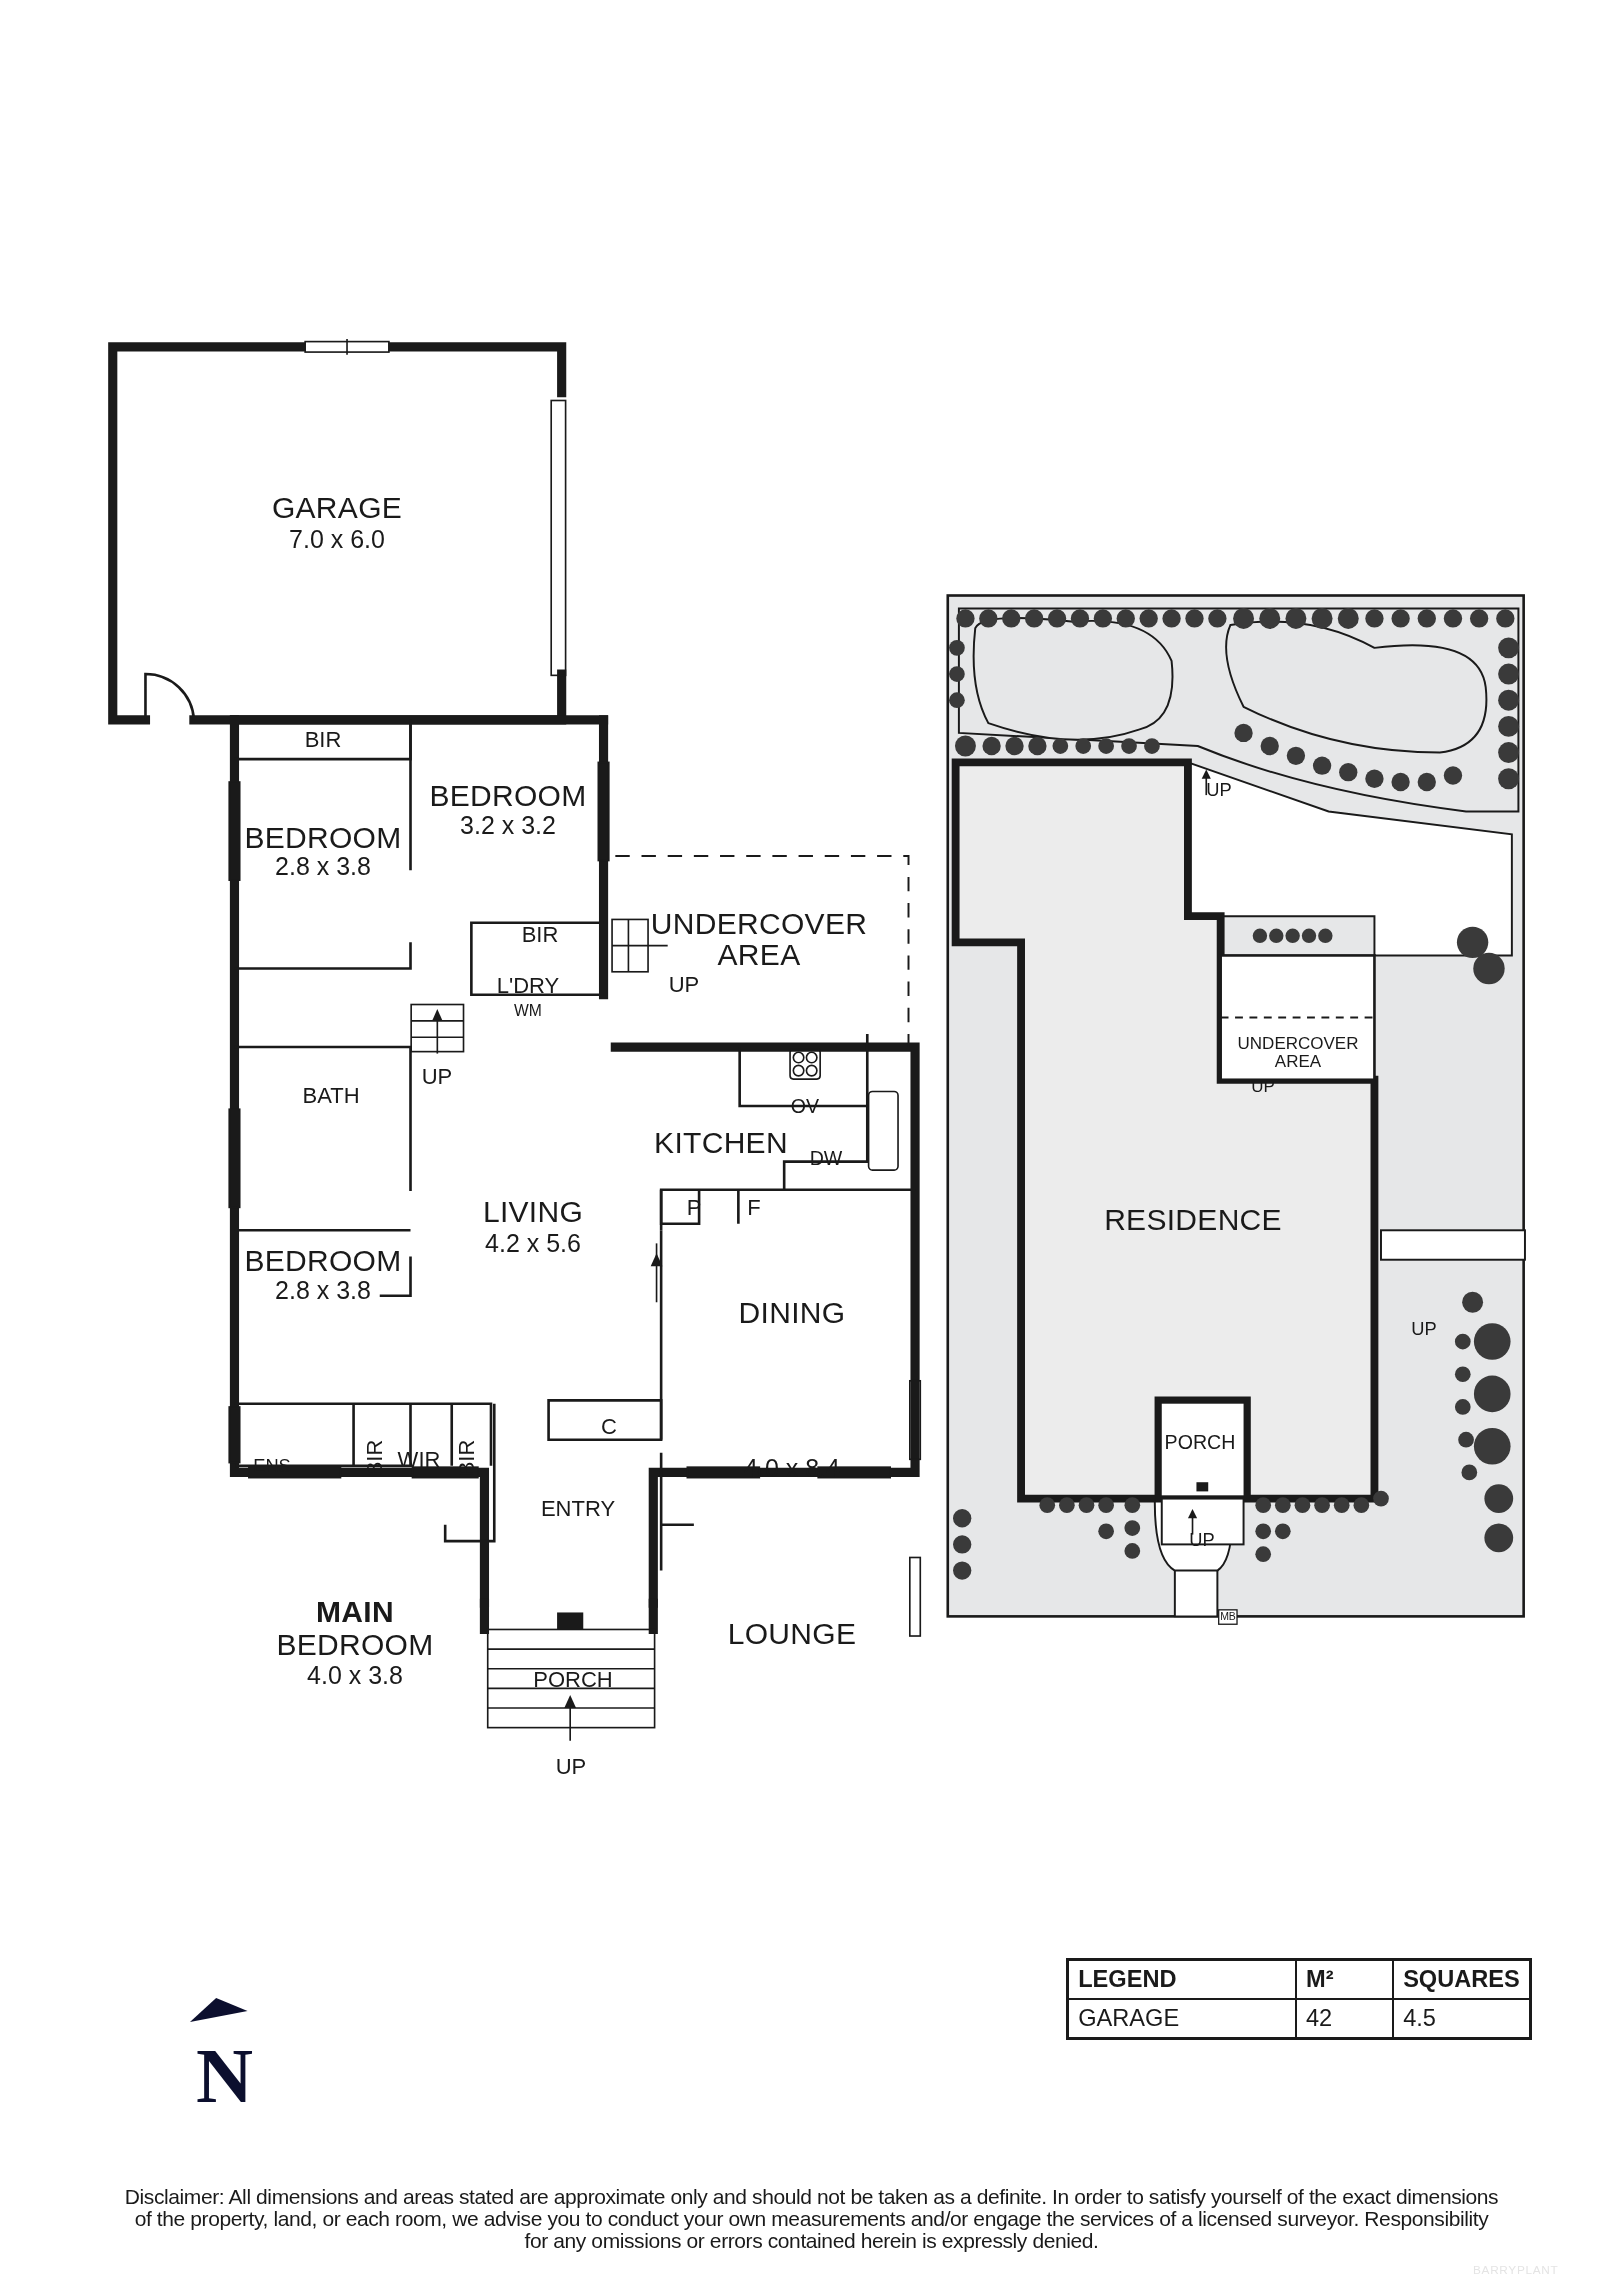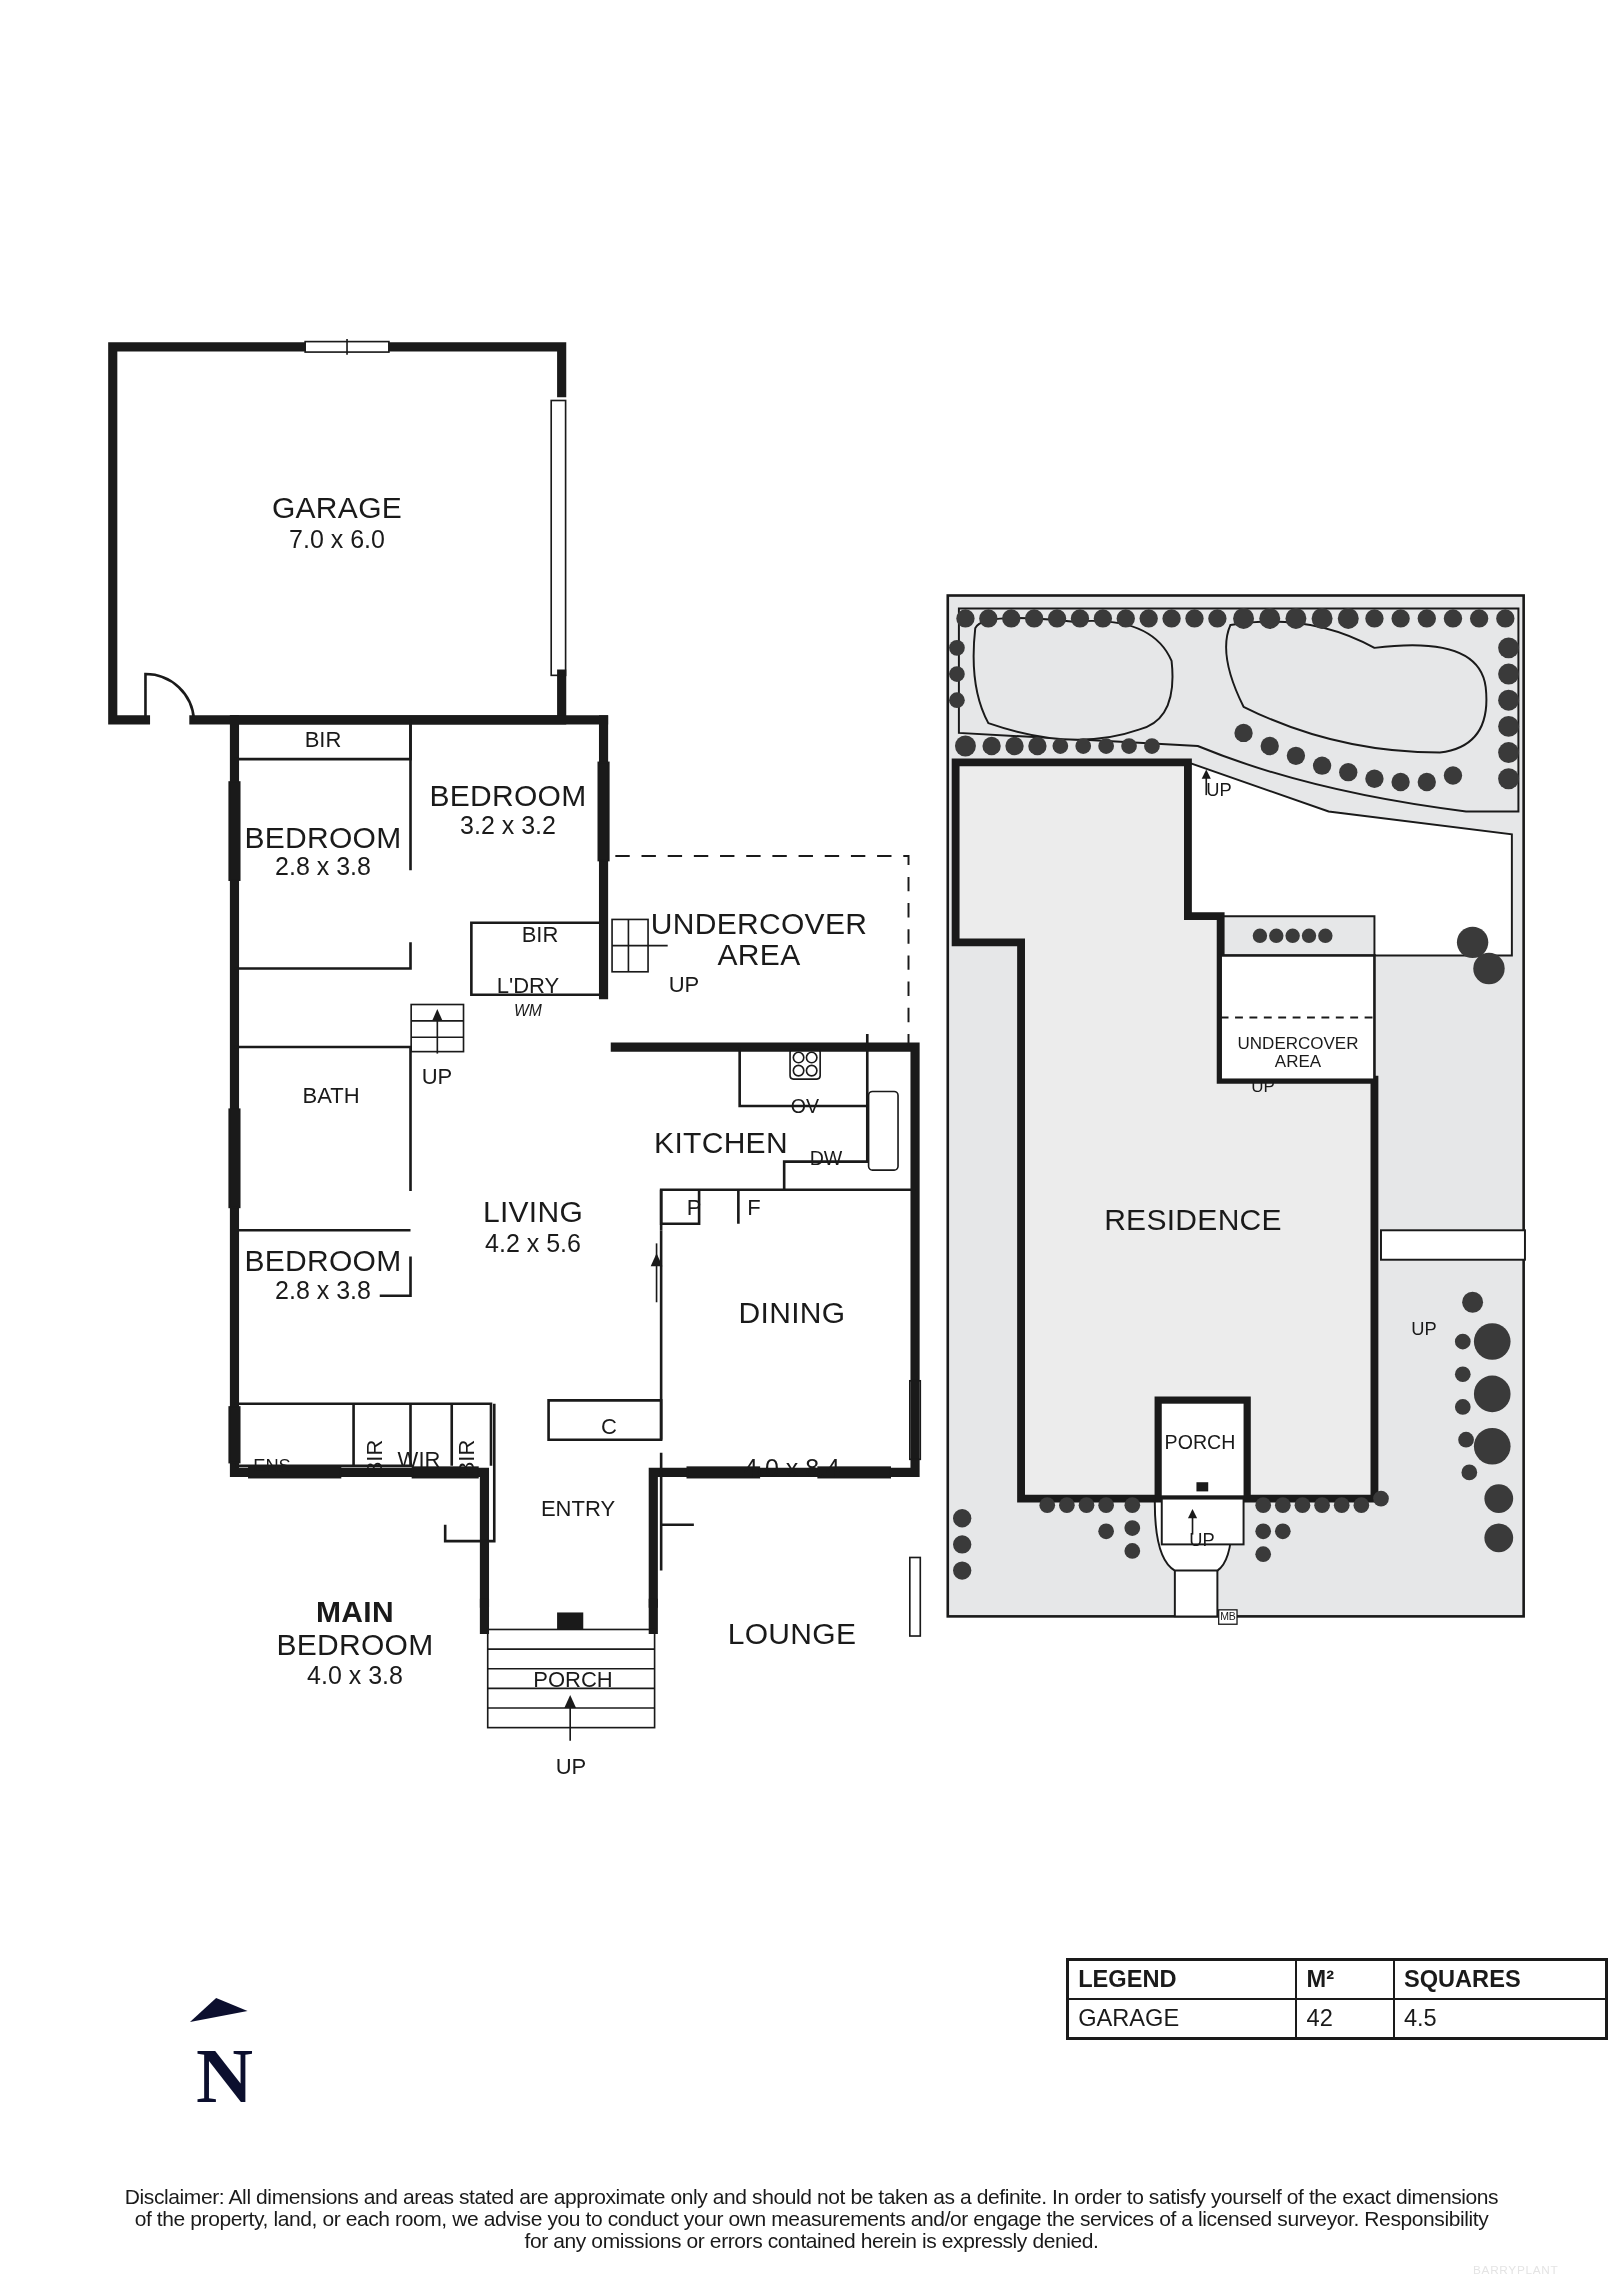--- a/index.html
+++ b/index.html
@@ -7,21 +7,21 @@
   svg { position:absolute; left:0; top:0; }
   .wall { fill:none; stroke:#1a1a1a; stroke-width:14; stroke-linejoin:miter; stroke-linecap:square; }
   .thin { fill:none; stroke:#1a1a1a; stroke-width:4; }
   .hair { fill:none; stroke:#1a1a1a; stroke-width:2.5; }
   .dash { fill:none; stroke:#1a1a1a; stroke-width:3; stroke-dasharray:22 18; }
   .lbl { position:absolute; transform:translate(-50%, -50%); text-align:center; white-space:nowrap; line-height:1.1; }
   .room-name { font-size:30px; letter-spacing:0.3px; }
   .room-dim { font-size:25px; }
   .small { font-size:22px; }
   .tiny { font-size:15.7px; }
-  .legend { position:absolute; left:1066px; top:1958px; width:542px; border-collapse:collapse; border:3.3px solid #1a1a1a; }
+  .legend { position:absolute; left:1066px; top:1958px; width:466px; border-collapse:collapse; border:3.3px solid #1a1a1a; }
   .legend td { border:2.6px solid #1a1a1a; height:37px; font-size:23.6px; padding:0 9.2px; }
   .legend .h { font-weight:bold; }
   .legend .c { text-align:left; }
   .north-letter { position:absolute; left:196px; top:2036px; font-family:"Liberation Serif", serif; font-weight:bold; font-size:79px; color:#0c0f2e; line-height:1; }
   .disclaimer { position:absolute; left:79px; top:2186px; width:1465px; text-align:center; font-size:21px; line-height:22px; letter-spacing:-0.4px; }
   .watermark { position:absolute; left:1473px; top:2263px; font-size:11.8px; color:#e4e4e4; letter-spacing:0.7px; }
 </style>
 </head>
 <body>
 
@@ -232,21 +232,21 @@
 <div class="lbl small" style="left:323px; top:740px;">BIR</div>
 
 <div class="lbl room-name" style="left:323px; top:837px;">BEDROOM</div>
 <div class="lbl room-dim" style="left:323px; top:867px;">2.8 x 3.8</div>
 
 <div class="lbl room-name" style="left:508px; top:795px;">BEDROOM</div>
 <div class="lbl room-dim" style="left:508px; top:826px;">3.2 x 3.2</div>
 
 <div class="lbl small" style="left:540px; top:935px;">BIR</div>
 <div class="lbl small" style="left:528px; top:986px;">L'DRY</div>
-<div class="lbl tiny" style="left:528px; top:1011px;font-style:italic;">WM</div>
+<div class="lbl tiny" style="left:528px; top:1011px;">WM</div>
 
 <div class="lbl room-name" style="left:759px; top:923px;">UNDERCOVER</div>
 <div class="lbl room-name" style="left:759px; top:954px;">AREA</div>
 <div class="lbl small" style="left:684px; top:985px;">UP</div>
 
 <div class="lbl small" style="left:331px; top:1096px;">BATH</div>
 <div class="lbl small" style="left:437px; top:1077px;">UP</div>
 
 <div class="lbl room-name" style="left:721px; top:1142px;">KITCHEN</div>
 <div class="lbl tiny" style="left:805px; top:1107px; font-size:19.6px;">OV</div>

